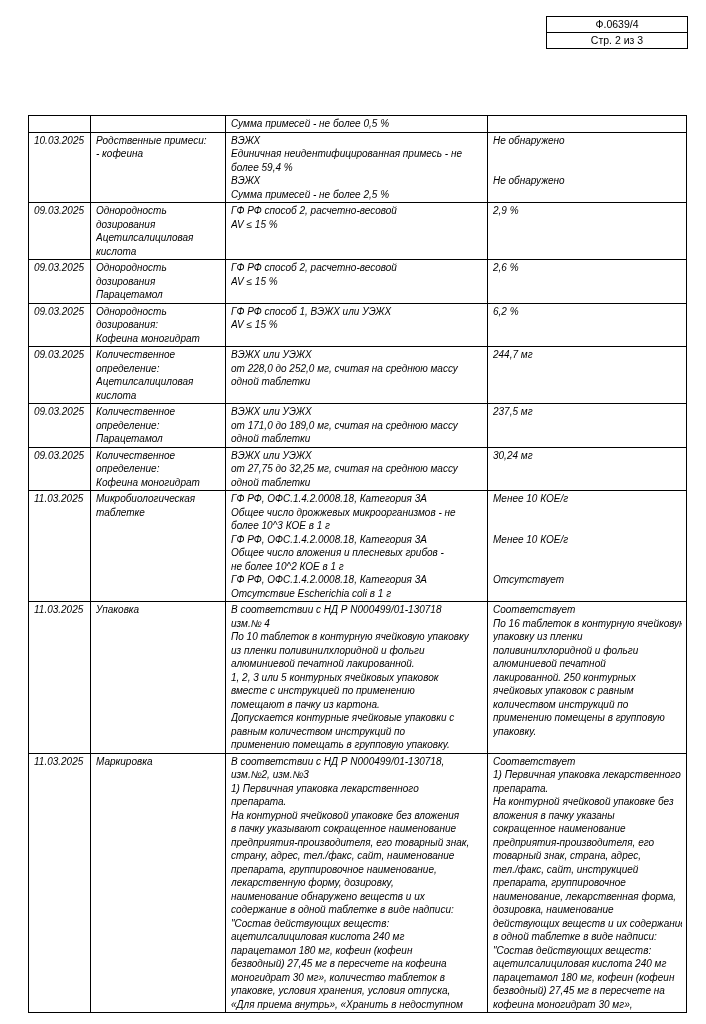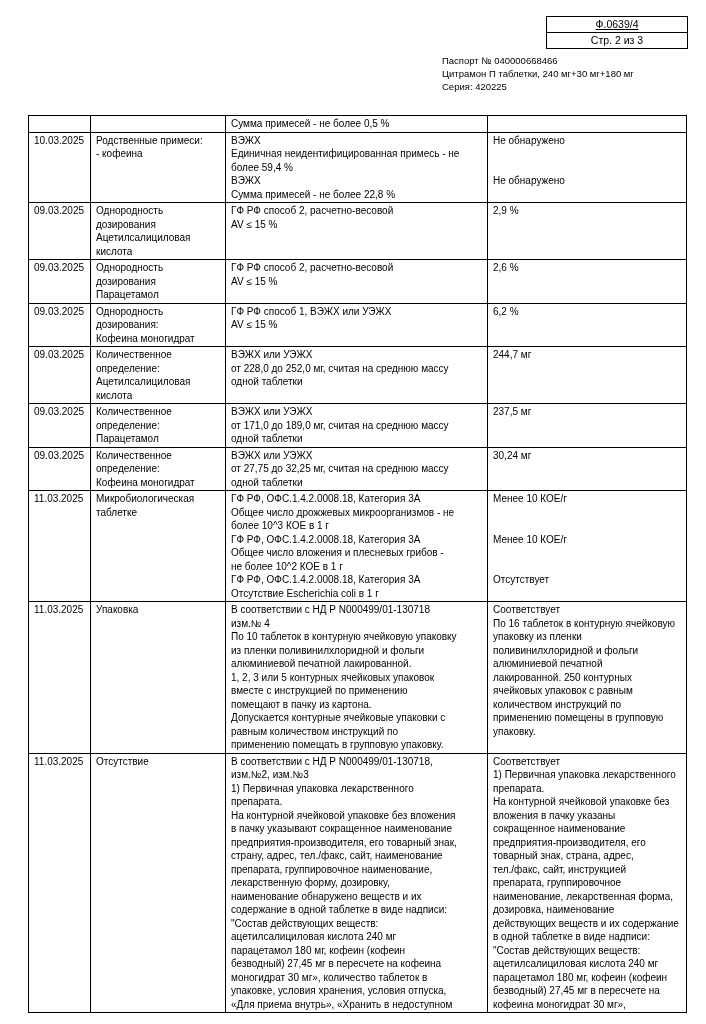--- a/index.html
+++ b/index.html
@@ -22,37 +22,38 @@
     width: 140px;
     border: 1.5px solid #000000;
   }
   .formbox .fcell {
     height: 15px;
     line-height: 15px;
     text-align: center;
     font-size: 10.5px;
     color: #000000;
   }
-  .formbox .fcell:first-child { border-bottom: 1.5px solid #000000; text-decoration: underline; }
+  .formbox .fcell:first-child { border-bottom: 1.5px solid #000000; }
   .header-info {
     position: absolute;
     left: 442px;
     top: 55px;
     font-size: 9.5px;
     line-height: 12.8px;
     color: #000000;
     white-space: nowrap;
   }
   table.results {
     position: absolute;
     left: 28px;
     top: 115px;
     width: 658px;
     border-collapse: collapse;
     table-layout: fixed;
+    font-style: italic;
   }
   table.results td {
     border: 1px solid #000000;
     vertical-align: top;
     padding: 1px 4px 1px 5px;
     font-size: 10px;
     line-height: 13.5px;
     color: #000000;
     overflow: hidden;
   }
@@ -69,25 +70,20 @@
 </head>
 <body>
 
 <div class="page">
 
   <div class="formbox">
     <div class="fcell">Ф.0639/4</div>
     <div class="fcell">Стр. 2 из 3</div>
   </div>
 
-  <div class="header-info">
-    <div>Паспорт № 040000668466</div>
-    <div>Цитрамон П таблетки, 240 мг+30 мг+180 мг</div>
-    <div>Серия: 420225</div>
-  </div>
 
   <table class="results">
     <colgroup>
       <col class="c-date">
       <col class="c-name">
       <col class="c-method">
       <col class="c-result">
     </colgroup>
     <tbody>
         <tr>
@@ -104,21 +100,21 @@
           </td>
           <td>
             <div class="ln">Родственные примеси:</div>
             <div class="ln">- кофеина</div>
           </td>
           <td>
             <div class="ln">ВЭЖХ</div>
             <div class="ln">Единичная неидентифицированная примесь - не</div>
             <div class="ln">более 59,4 %</div>
             <div class="ln">ВЭЖХ</div>
-            <div class="ln">Сумма примесей - не более 22,8 %</div>
+            <div class="ln">Сумма примесей - не более 2,5 %</div>
           </td>
           <td>
             <div class="ln">Не обнаружено</div>
             <div class="ln">&nbsp;</div>
             <div class="ln">&nbsp;</div>
             <div class="ln">Не обнаружено</div>
           </td>
         </tr>
         <tr>
           <td>
@@ -286,21 +282,21 @@
             <div class="ln">количеством инструкций по</div>
             <div class="ln">применению помещены в групповую</div>
             <div class="ln">упаковку.</div>
           </td>
         </tr>
         <tr>
           <td>
             <div class="ln">11.03.2025</div>
           </td>
           <td>
-            <div class="ln">Отсутствие</div>
+            <div class="ln">Маркировка</div>
           </td>
           <td>
             <div class="ln">В соответствии с НД Р N000499/01-130718,</div>
             <div class="ln">изм.№2, изм.№3</div>
             <div class="ln">1) Первичная упаковка лекарственного</div>
             <div class="ln">препарата.</div>
             <div class="ln">На контурной ячейковой упаковке без вложения</div>
             <div class="ln">в пачку указывают сокращенное наименование</div>
             <div class="ln">предприятия-производителя, его товарный знак,</div>
             <div class="ln">страну, адрес, тел./факс, сайт, наименование</div>

